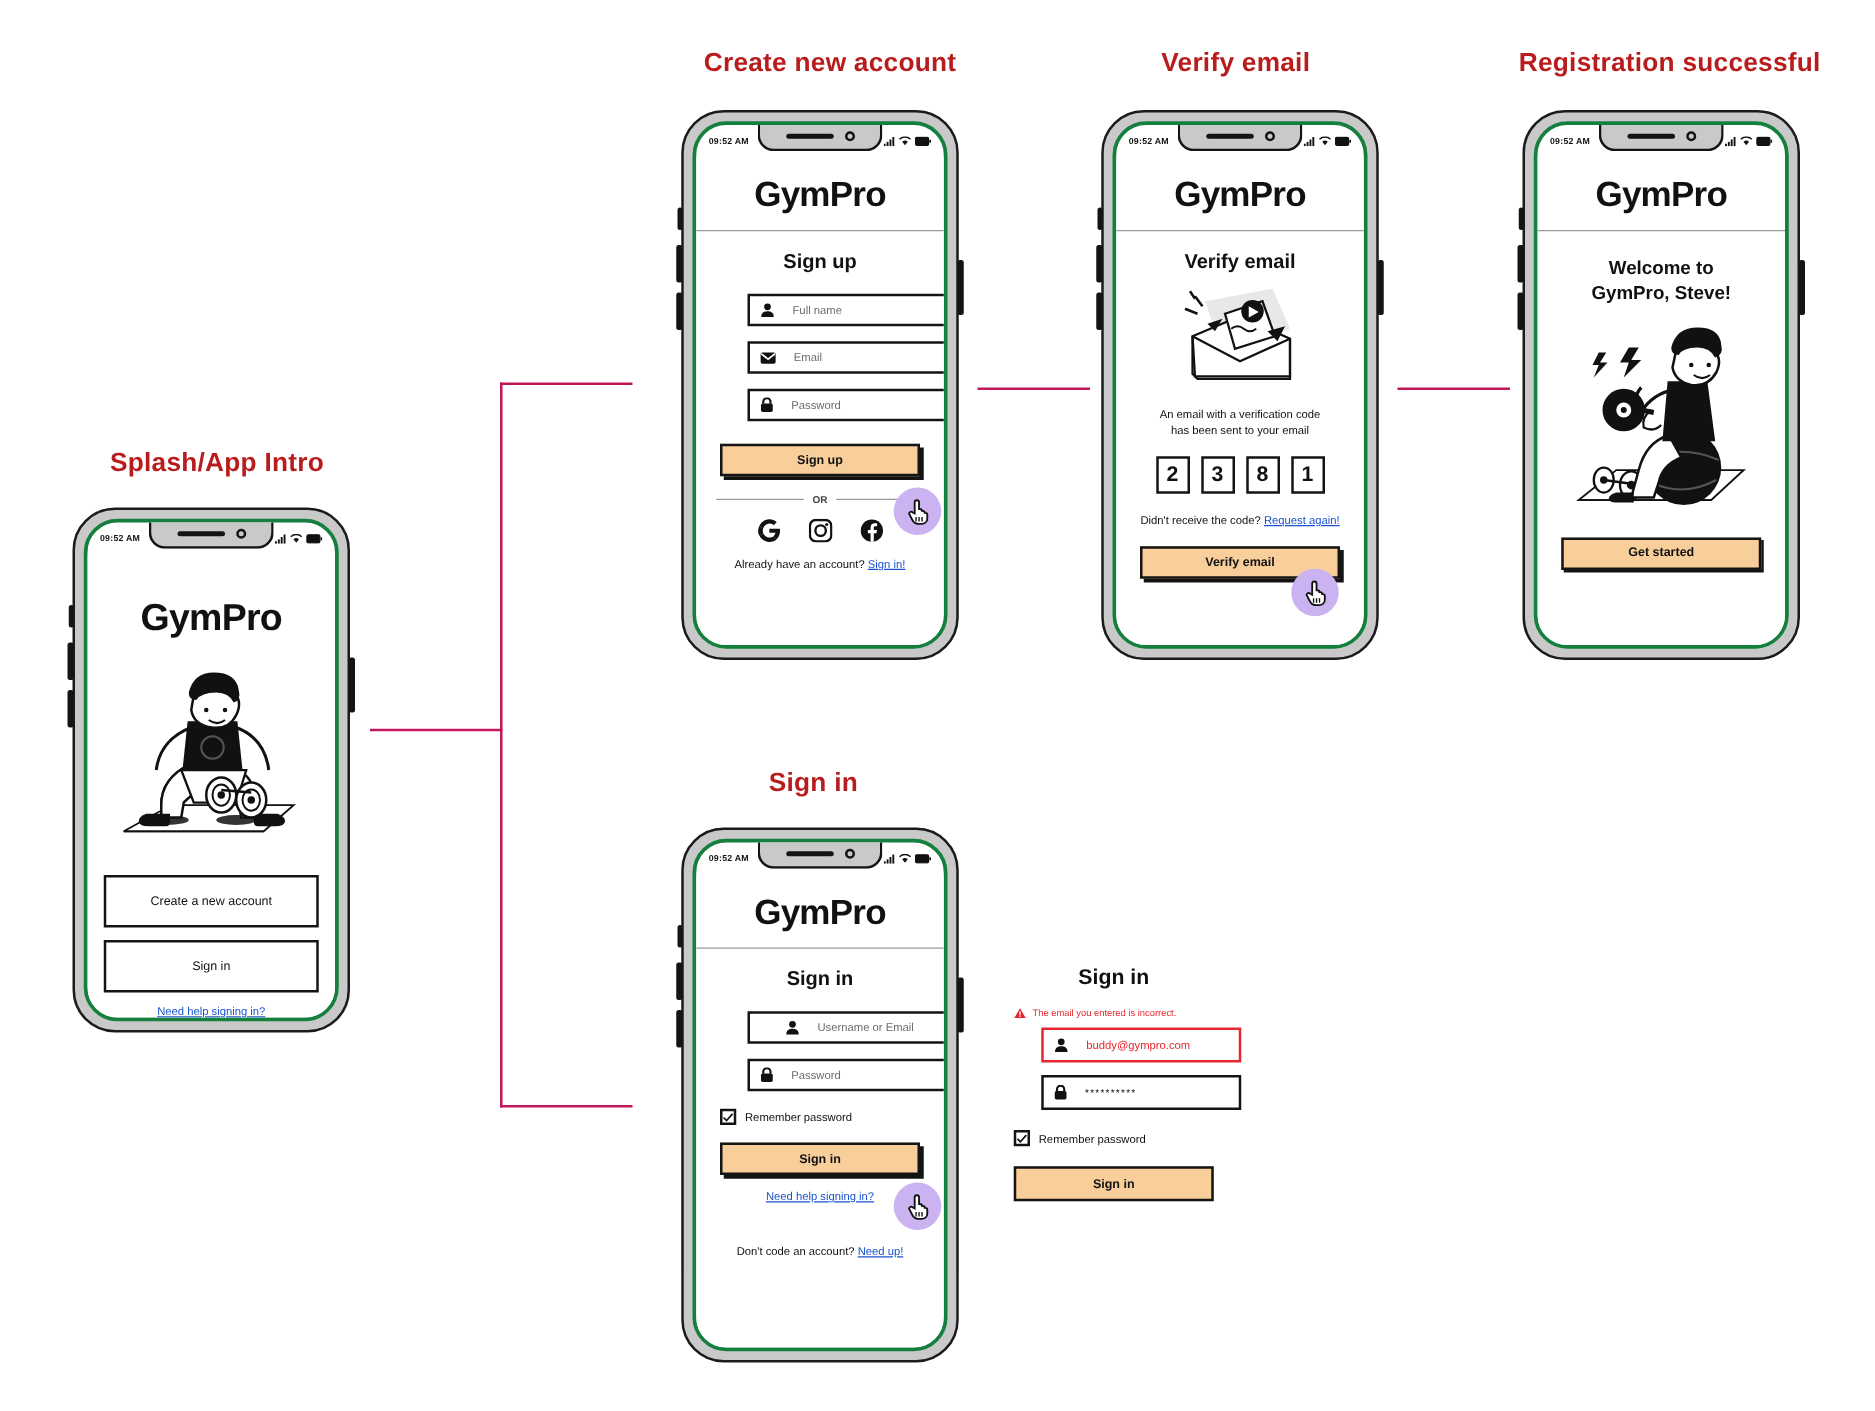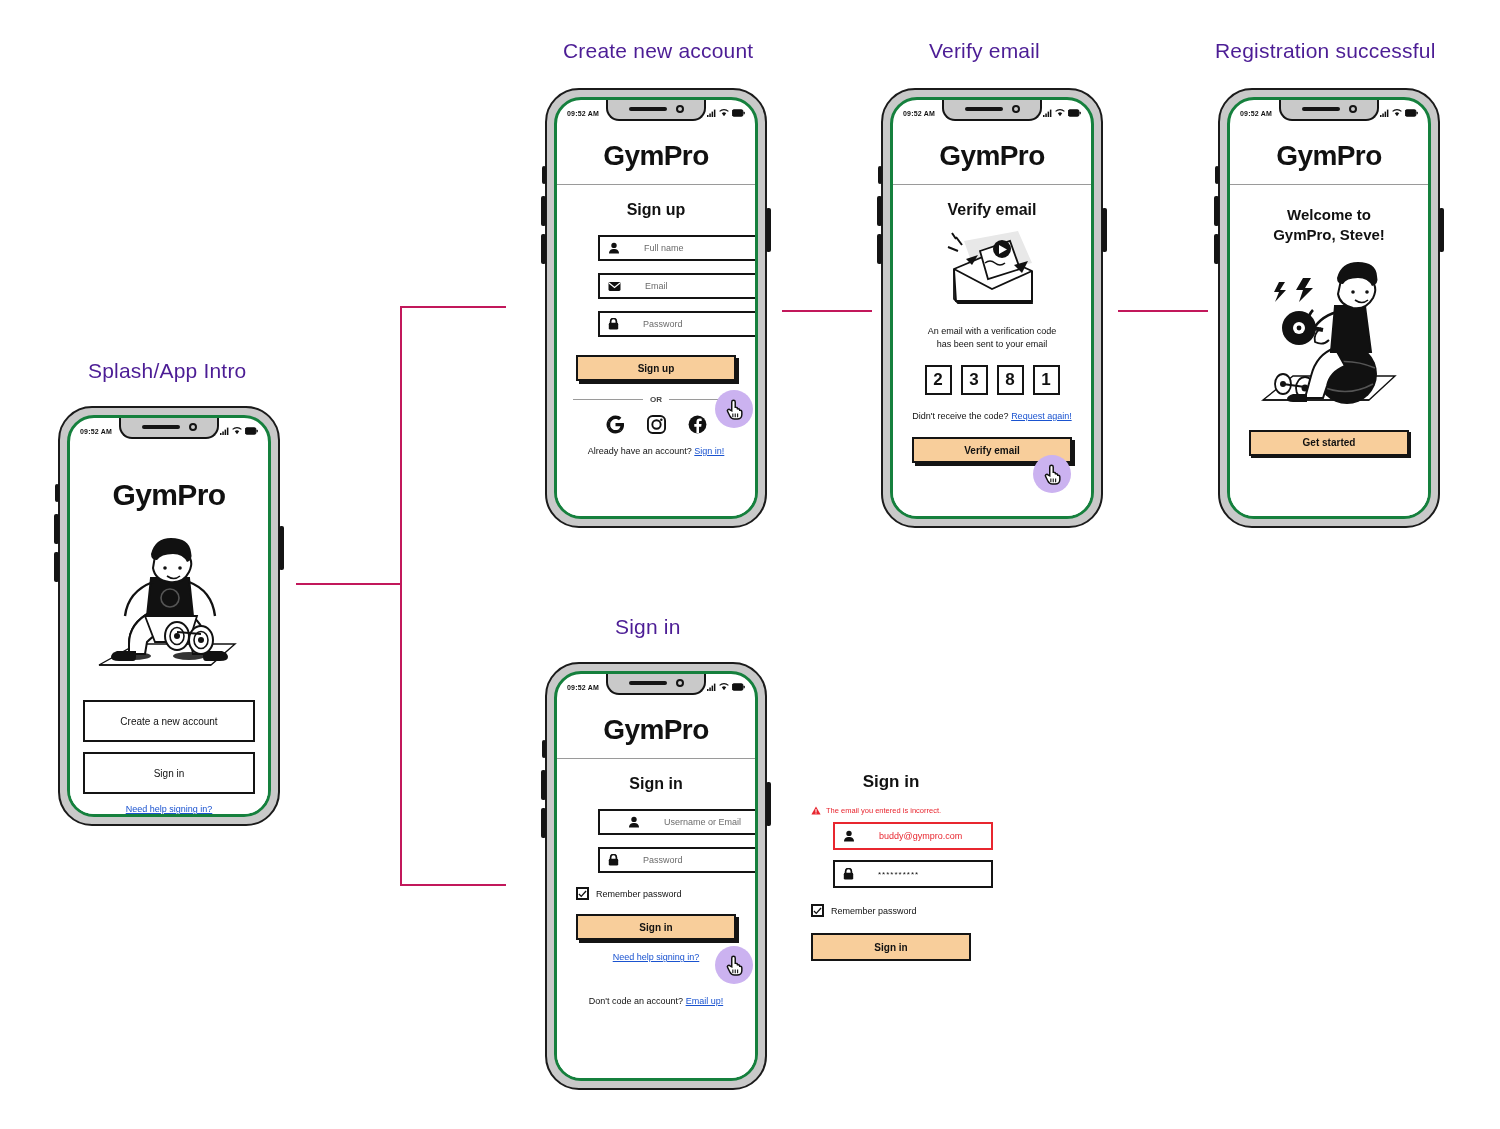--- a/index.html
+++ b/index.html
@@ -5,21 +5,21 @@
   html,body{margin:0;padding:0;}
   body{
     width:1500px;height:1129px;background:#ffffff;
     font-family:"Liberation Sans", sans-serif;
     position:relative;overflow:hidden;
   }
   .stage{position:absolute;left:0;top:0;width:1500px;height:1129px;}
 
   
   .flow-label{
-    position:absolute;color:#4c1d95;font-weight:normal;
+    position:absolute;color:#b91c1c;font-weight:bold;
     font-size:21px;letter-spacing:.2px;white-space:nowrap;
   }
 
   
   .conn{position:absolute;background:#C2185B;}
   .conn.h{height:2px;}
   .conn.v{width:2px;}
 
   
   .phone{position:absolute;}
@@ -69,21 +69,21 @@
   .divider{width:100%;height:1px;background:#9a9a9a;}
   .screen-title{
     font-size:16px;font-weight:bold;color:#111;margin:16px 0 0 0;text-align:center;
   }
   .screen-title.two-line{font-size:15px;line-height:1.35;font-weight:bold;margin-top:20px;}
 
   
   .field{
     width:160px;height:26px;border:2px solid #141414;background:#fff;
     box-sizing:border-box;display:flex;align-items:center;
-    padding:0 8px;gap:24px;margin-top:12px;margin-left:44px;
+    padding:0 8px;gap:14px;margin-top:12px;margin-left:44px;
   }
   .field .ph{font-size:9px;color:#6b6b6b;}
   .field.error{border-color:#e8262f;}
   .field.error .ph{color:#e8262f;}
 
   
   .btn-primary{
     width:160px;height:26px;background:#F8CE9B;border:2px solid #141414;
     box-shadow:3px 3px 0 #141414;box-sizing:border-box;
     display:flex;align-items:center;justify-content:center;
@@ -552,21 +552,21 @@
               </svg>
           </div>
           <span class="check-label">Remember password</span>
         </div>
 
         <div class="btn-primary" style="margin-top:14px;">Sign in</div>
         <div class="link" style="margin-top:12px;">Need help signing in?</div>
 
         <div class="muted-note" style="margin-top:34px;">
           <span>Don't code an account?</span>
-          <span class="link inline">Email up!</span>
+          <span class="link inline">Need up!</span>
         </div>
       </div>
       <div class="cursor-bubble" style="left:158px;top:272px;">
         <svg width="19" height="22" viewBox="0 0 20 24">
             <path d="M7 14V4.3a1.9 1.9 0 0 1 3.8 0V10h.8a1.7 1.7 0 0 1 1.7 1.7h.7a1.7 1.7 0 0 1 1.7 1.7h.6a1.7 1.7 0 0 1 1.7 1.7v3.2c0 2.8-2.2 4.7-5 4.7H10c-2.6 0-4.3-1.6-5.2-3.6L2.6 15a1.6 1.6 0 0 1 2.5-2z" fill="#fff" stroke="#111" stroke-width="1.6"></path>
             <path d="M8.2 17v4M10.8 17v4M13.4 17v4" stroke="#111" stroke-width="1.2"></path>
           </svg>
       </div>
     </div>
   </div>

